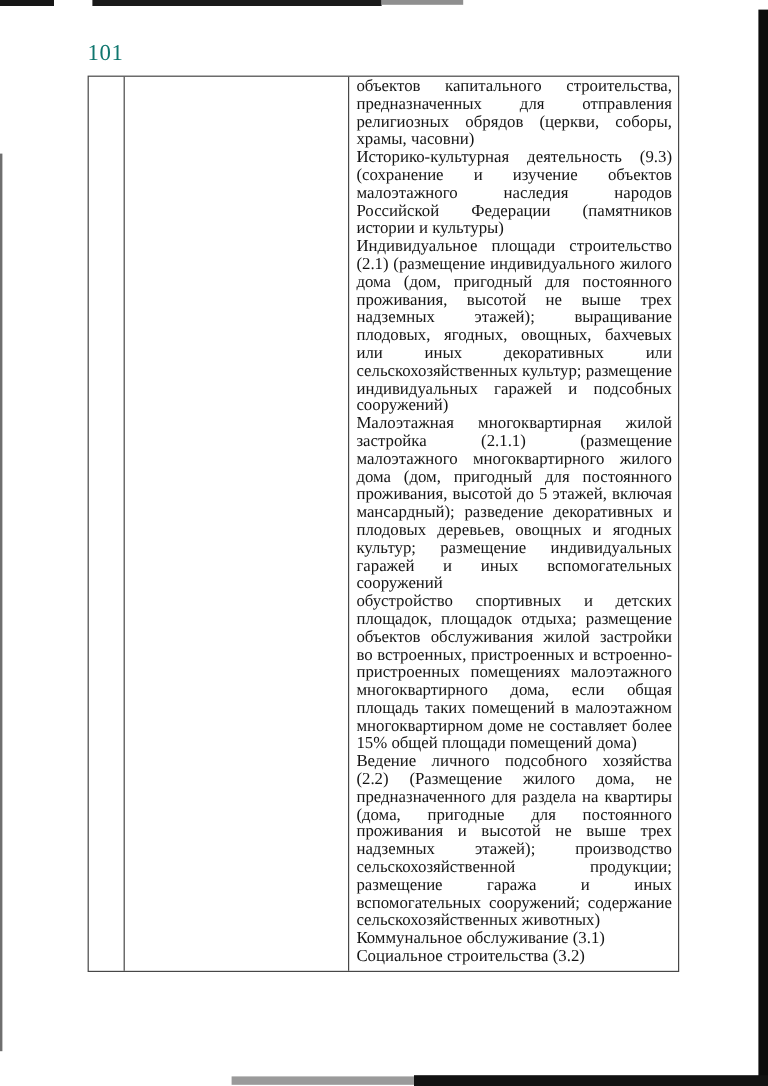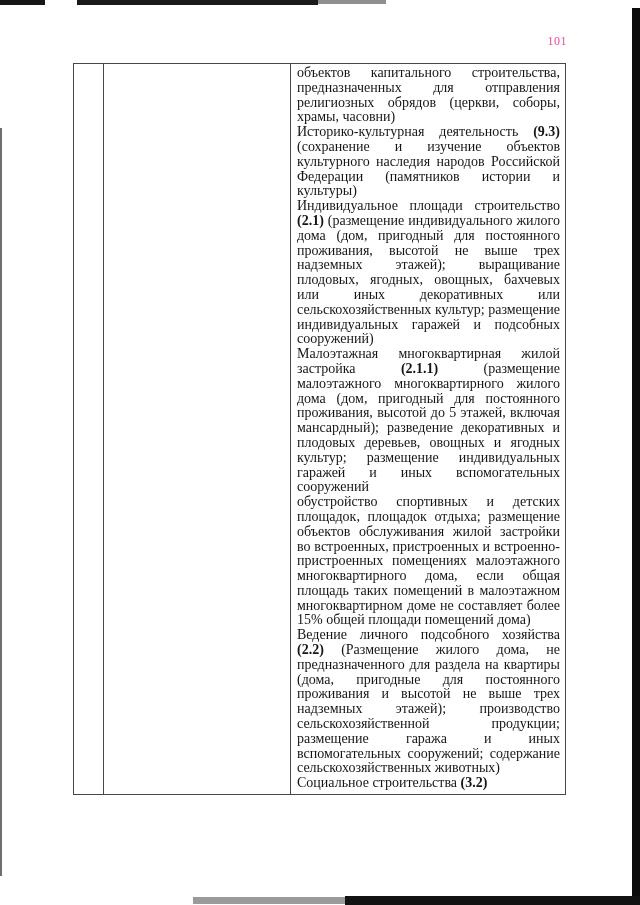--- a/index.html
+++ b/index.html
@@ -22,24 +22,24 @@
   .bottom-bar-b{ left: 345px; top: 896px; width: 295px; height: 9px; background: #121212; }
   .left-line   { left: 0; top: 128px; width: 2px; height: 748px; background: #6f6f6f; }
   .dot-a { left: 118px; top: 115px; width: 2px; height: 2px; background: #8a8a8a; }
   .dot-b { left: 263px; top: 91px;  width: 2px; height: 2px; background: #9a9a9a; }
 
   .page-number {
     position: absolute;
     left: 73px;
     top: 34px;
     width: 494px;
-    text-align: right;
-    font-size: 12px;
+    text-align: left;
+    font-size: 19px;
     letter-spacing: 0.5px;
-    color: #ec4899;
+    color: #0f766e;
   }
 
   .doc-table {
     position: absolute;
     left: 73px;
     top: 63px;
     width: 493px;
     display: flex;
     border: 1px solid #474747;
     box-sizing: border-box;
@@ -49,21 +49,21 @@
   .col-1 { width: 30px;  border-right: 1px solid #474747; }
   .col-2 { width: 187px; border-right: 1px solid #474747; }
   .col-3 {
     flex: 1;
     padding: 2px 5px 3px 6px;
     font-size: 14px;
     line-height: 14.8px;
     text-align: justify;
   }
   .col-3 p { margin: 0; }
-  .code { font-weight: 700; }
+  .code { font-weight: 400; }
 </style>
 </head>
 <body>
 
 <div class="page">
 
   <div class="artifact top-bar-a"></div>
   <div class="artifact top-bar-b"></div>
   <div class="artifact top-bar-c"></div>
   <div class="artifact right-bar"></div>
@@ -75,31 +75,32 @@
 
   <div class="page-number">101</div>
 
   <div class="doc-table">
     <div class="col col-1"></div>
     <div class="col col-2"></div>
     <div class="col col-3">
 
       <p><span>объектов капитального строительства, предназначенных для отправления религиозных обрядов (церкви, соборы, храмы, часовни)</span><span class="code"></span><span></span></p>
 
-      <p><span>Историко-культурная деятельность </span><span class="code">(9.3)</span><span> (сохранение и изучение объектов культурного наследия народов Российской Федерации (памятников истории и культуры)</span></p>
+      <p><span>Историко-культурная деятельность </span><span class="code">(9.3)</span><span> (сохранение и изучение объектов малоэтажного наследия народов Российской Федерации (памятников истории и культуры)</span></p>
 
       <p><span>Индивидуальное площади строительство </span><span class="code">(2.1)</span><span> (размещение индивидуального жилого дома (дом, пригодный для постоянного проживания, высотой не выше трех надземных этажей); выращивание плодовых, ягодных, овощных, бахчевых или иных декоративных или сельскохозяйственных культур; размещение индивидуальных гаражей и подсобных сооружений)</span></p>
 
       <p><span>Малоэтажная многоквартирная жилой застройка </span><span class="code">(2.1.1)</span><span> (размещение малоэтажного многоквартирного жилого дома (дом, пригодный для постоянного проживания, высотой до 5 этажей, включая мансардный); разведение декоративных и плодовых деревьев, овощных и ягодных культур; размещение индивидуальных гаражей и иных вспомогательных сооружений</span></p>
 
       <p><span>обустройство спортивных и детских площадок, площадок отдыха; размещение объектов обслуживания жилой застройки во встроенных, пристроенных и встроенно-пристроенных помещениях малоэтажного многоквартирного дома, если общая площадь таких помещений в малоэтажном многоквартирном доме не составляет более 15% общей площади помещений дома)</span><span class="code"></span><span></span></p>
 
       <p><span>Ведение личного подсобного хозяйства </span><span class="code">(2.2)</span><span> (Размещение жилого дома, не предназначенного для раздела на квартиры (дома, пригодные для постоянного проживания и высотой не выше трех надземных этажей); производство сельскохозяйственной продукции; размещение гаража и иных вспомогательных сооружений; содержание сельскохозяйственных животных)</span></p>
 
 
+      <p><span>Коммунальное обслуживание </span><span class="code">(3.1)</span><span></span></p>
 
       <p><span>Социальное строительства </span><span class="code">(3.2)</span><span></span></p>
 
 
     </div>
   </div>
 
 </div>
 
 </body></html>

